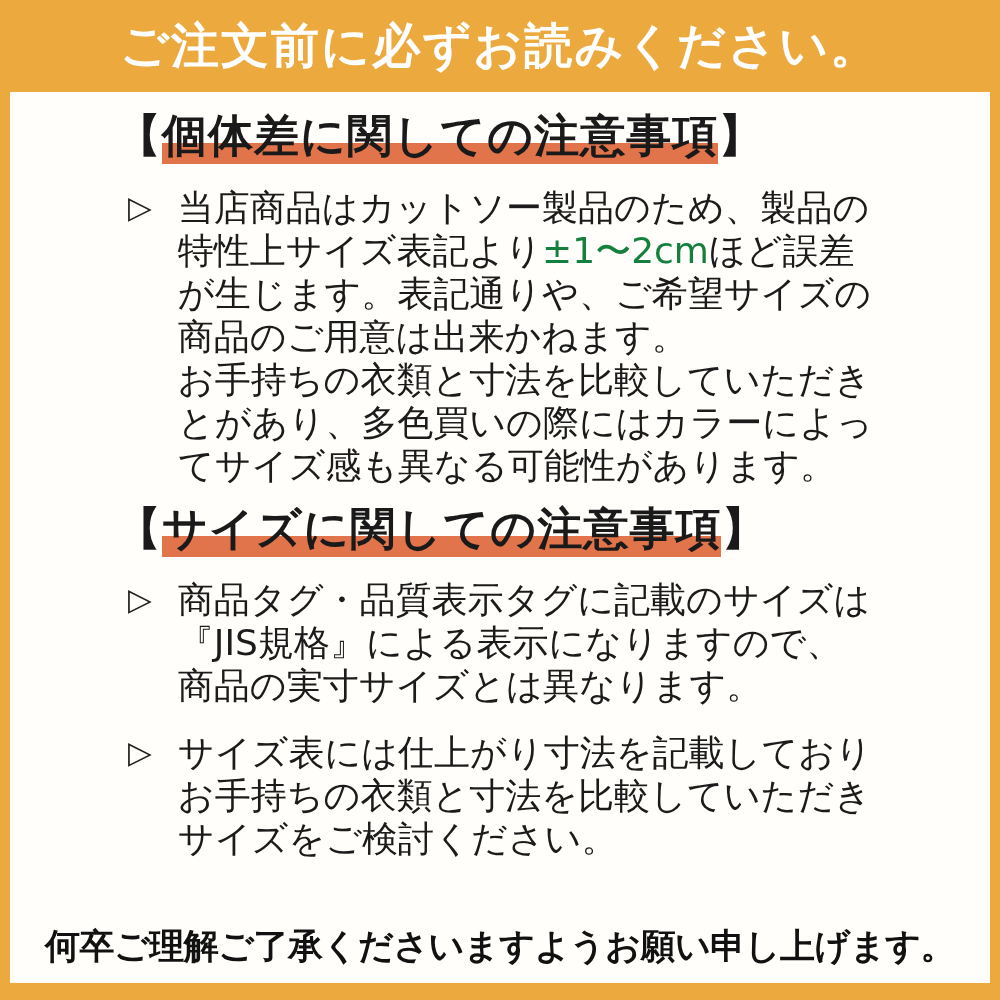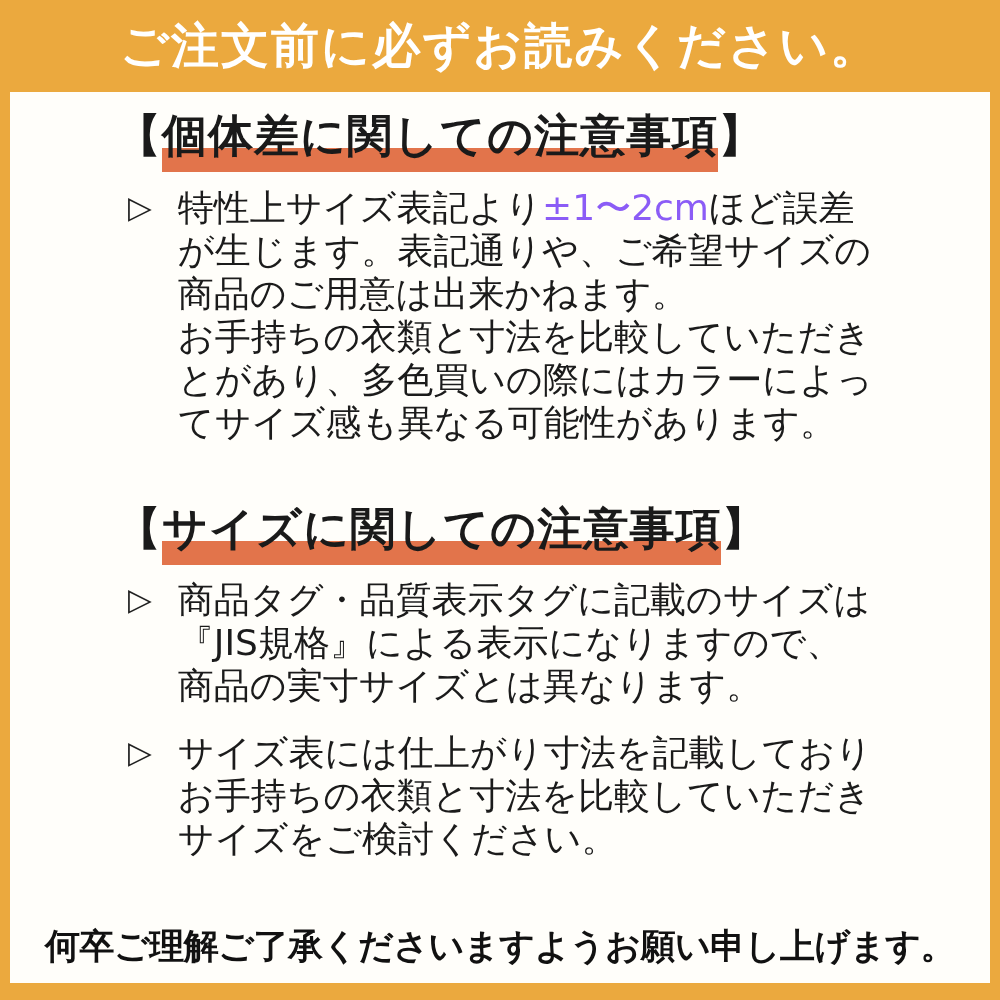--- a/index.html
+++ b/index.html
@@ -21,35 +21,35 @@
     position:absolute; left:10px; top:92px; width:980px; height:891px;
     background:#FFFEFA;
   }
   .sec-heading {
     position:absolute; left:106px;
     font-size:45px; font-weight:bold; color:#1A1A1A; letter-spacing:1px; white-space:nowrap;
   }
   #sec1-heading { top:14px; }
   #sec2-heading { top:407px;text-align:right; }
   .hl {
-    padding-bottom:10px;
+    padding-bottom:2px;
     background-image:linear-gradient(to bottom, transparent 62%, #E2744B 62%);
   }
   .bullet {
     position:absolute; left:118px;
     display:flex; align-items:flex-start;
   }
   .marker {
     font-size:31px; line-height:43px; color:#222222;
     margin-right:26px; flex:0 0 auto;
   }
   .lines {
     font-size:36px; line-height:43px; color:#1B1B1B; white-space:nowrap;
   }
-  .em { color:#8b5cf6; }
+  .em { color:#15803d; }
   #s1-bullet1 { top:94px; }
   #s2-bullet1 { top:486px; }
   #s2-bullet2 { top:639px; }
   .footer-note {
     position:absolute; top:831px; left:0; width:100%;
     text-align:center; font-size:35px; font-weight:bold;
     letter-spacing:-0.5px; color:#111111; white-space:nowrap;
   }
 </style>
 </head>
@@ -59,20 +59,21 @@
   <h1>ご注文前に必ずお読みください。</h1>
 </header>
 
 <main class="panel">
 
   <h2 class="sec-heading" id="sec1-heading"><span>【</span><span class="hl">個体差に関しての注意事項</span><span>】</span></h2>
 
   <div class="bullet" id="s1-bullet1">
     <span class="marker">▷</span>
     <div class="lines">
+      <div>当店商品はカットソー製品のため、製品の</div>
       <div><span>特性上サイズ表記より</span><span class="em">±1〜2cm</span><span>ほど誤差</span></div>
       <div>が生じます。表記通りや、ご希望サイズの</div>
       <div>商品のご用意は出来かねます。</div>
       <div>お手持ちの衣類と寸法を比較していただき</div>
       <div>とがあり、多色買いの際にはカラーによっ</div>
       <div>てサイズ感も異なる可能性があります。</div>
     </div>
   </div>
 
   <h2 class="sec-heading" id="sec2-heading"><span>【</span><span class="hl">サイズに関しての注意事項</span><span>】</span></h2>

